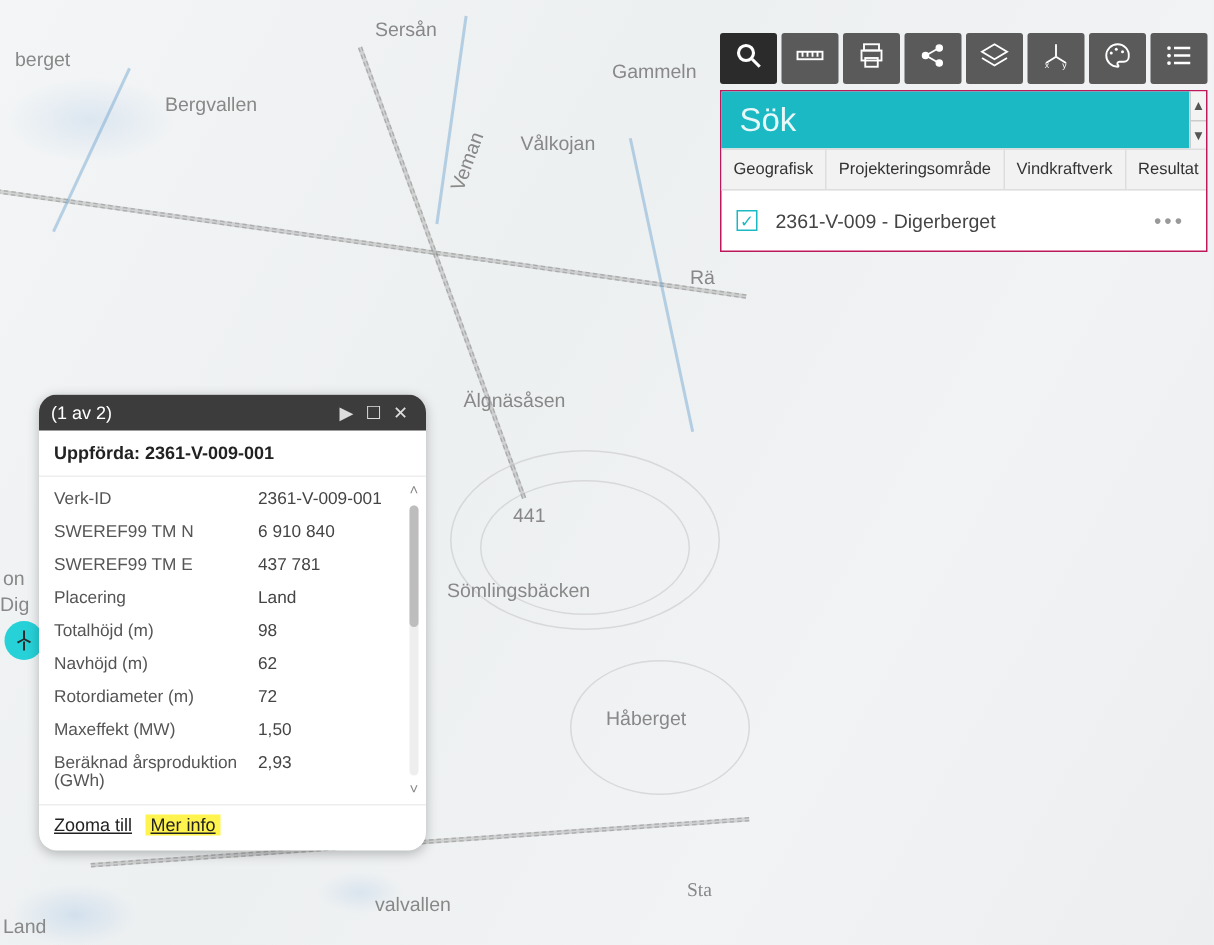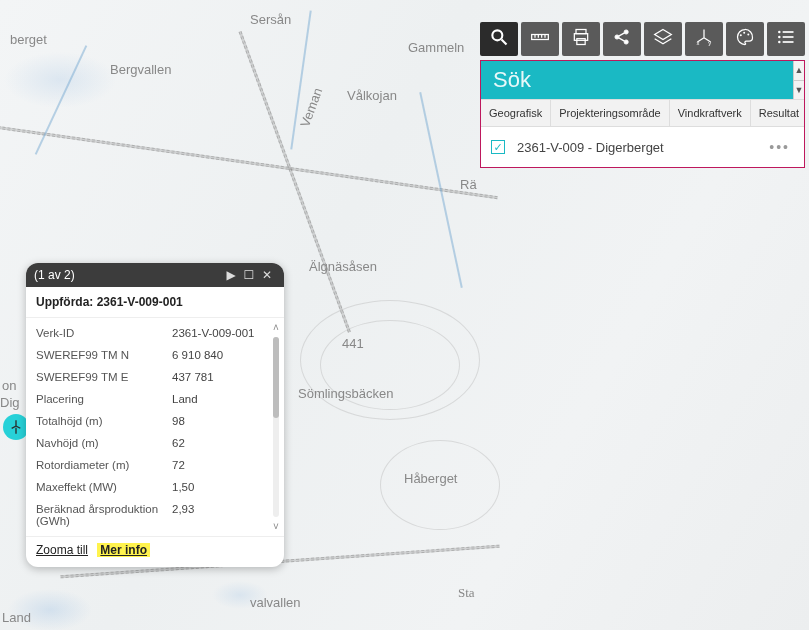--- a/index.html
+++ b/index.html
@@ -149,21 +149,21 @@
   }
   .popup-foot {
     padding: 6px 10px 10px; font-size: 12px;
     border-top: 1px solid #eee;
   }
   .popup-foot a {
     color: #222; text-decoration: underline; cursor: pointer;
     margin-right: 6px;
   }
   .popup-foot a.hl {
-    background: #fff34d; padding: 0 3px; font-weight: bold;
+    background: #fff34d; padding: 0 3px;
   }
 </style>
 </head>
 <body>
 
 <div class="map">
 
   <div class="contour" style="left:300px;top:300px;width:180px;height:120px"></div>
   <div class="contour" style="left:320px;top:320px;width:140px;height:90px"></div>
   <div class="contour" style="left:380px;top:440px;width:120px;height:90px"></div>

